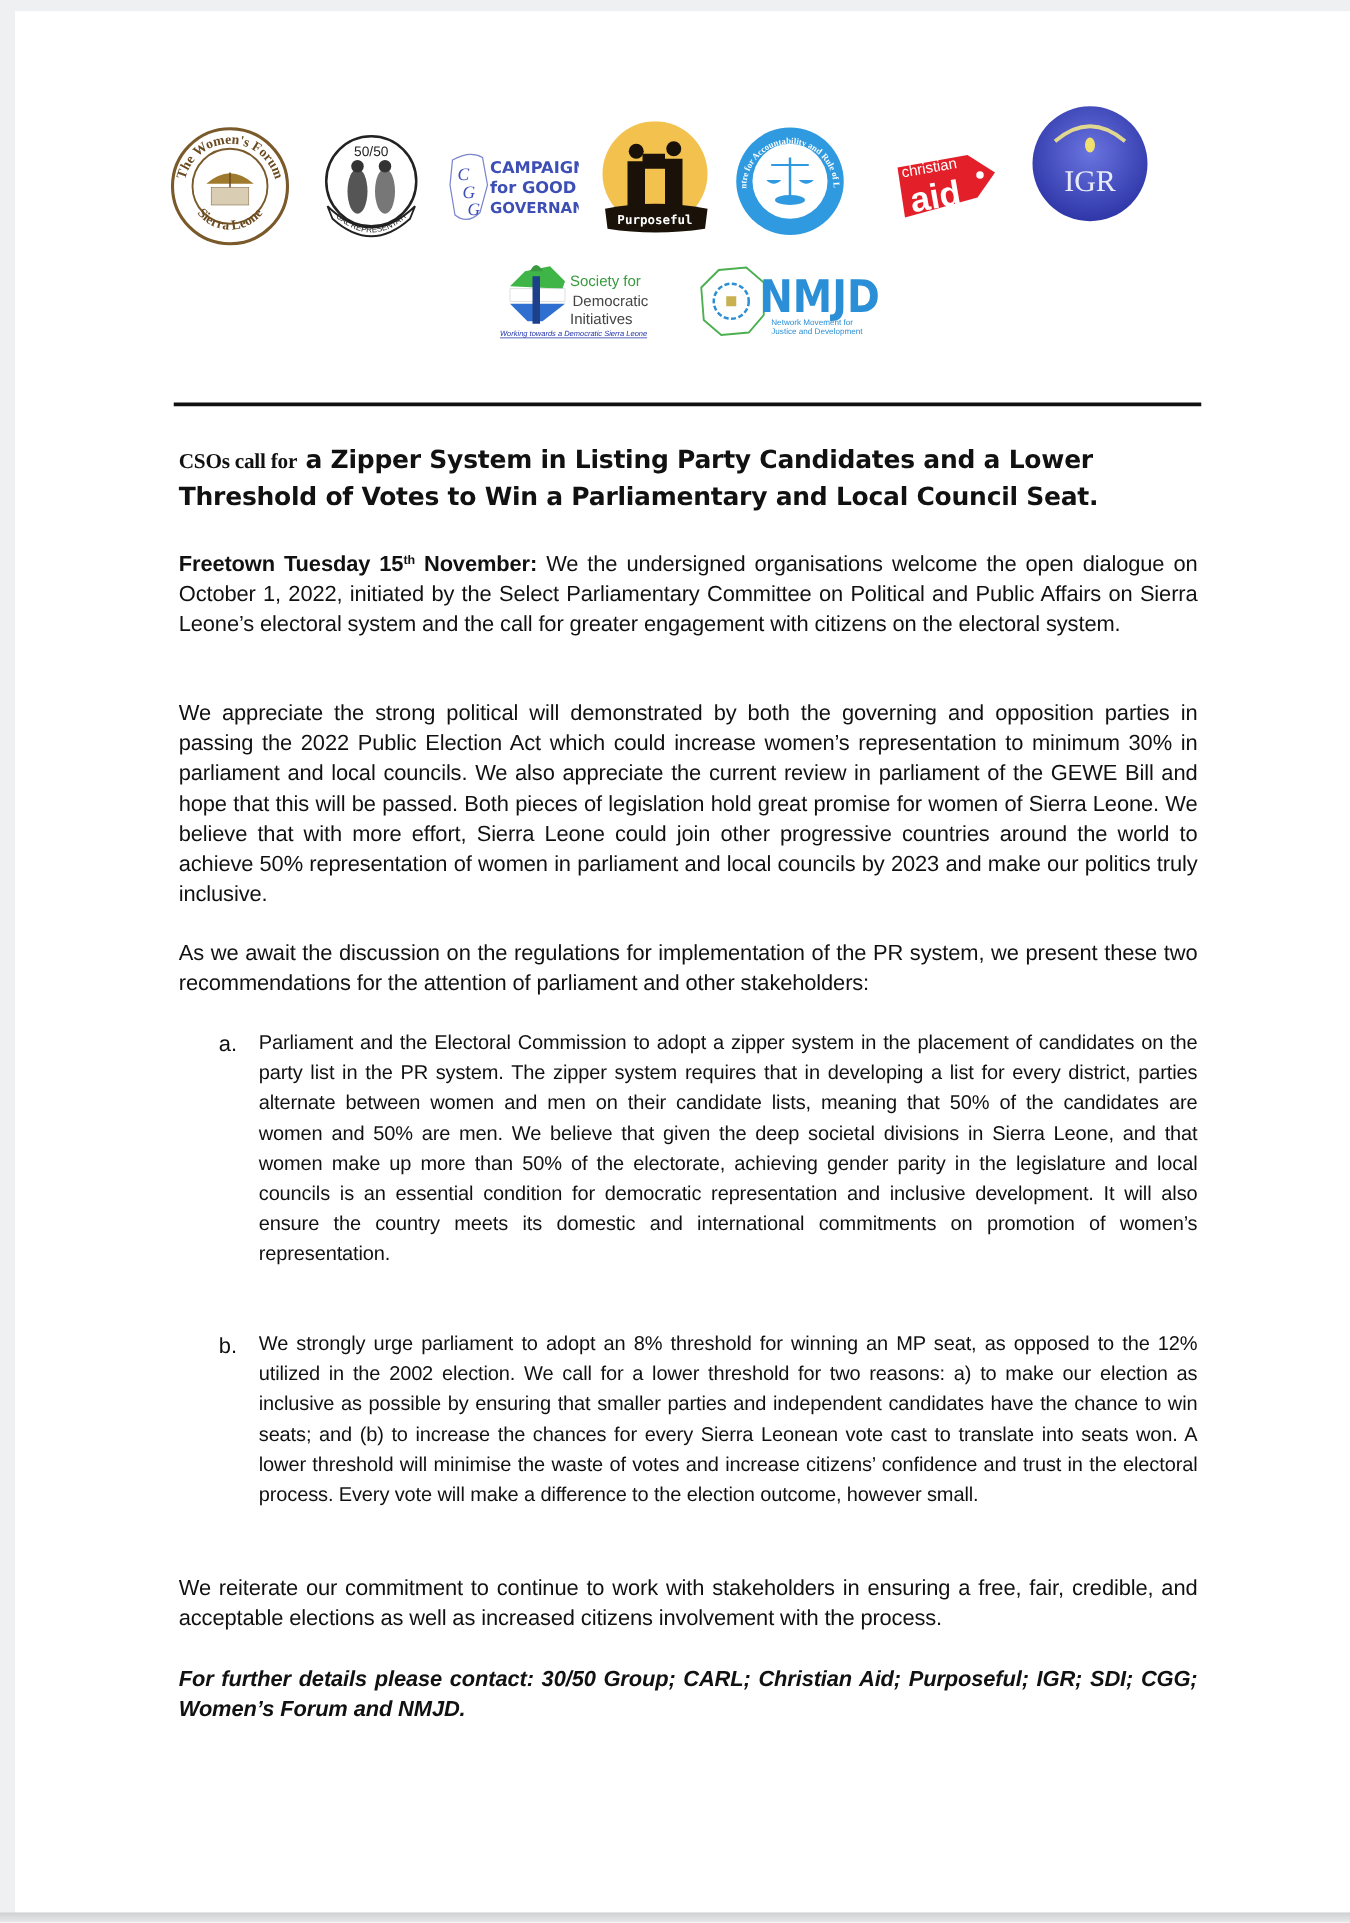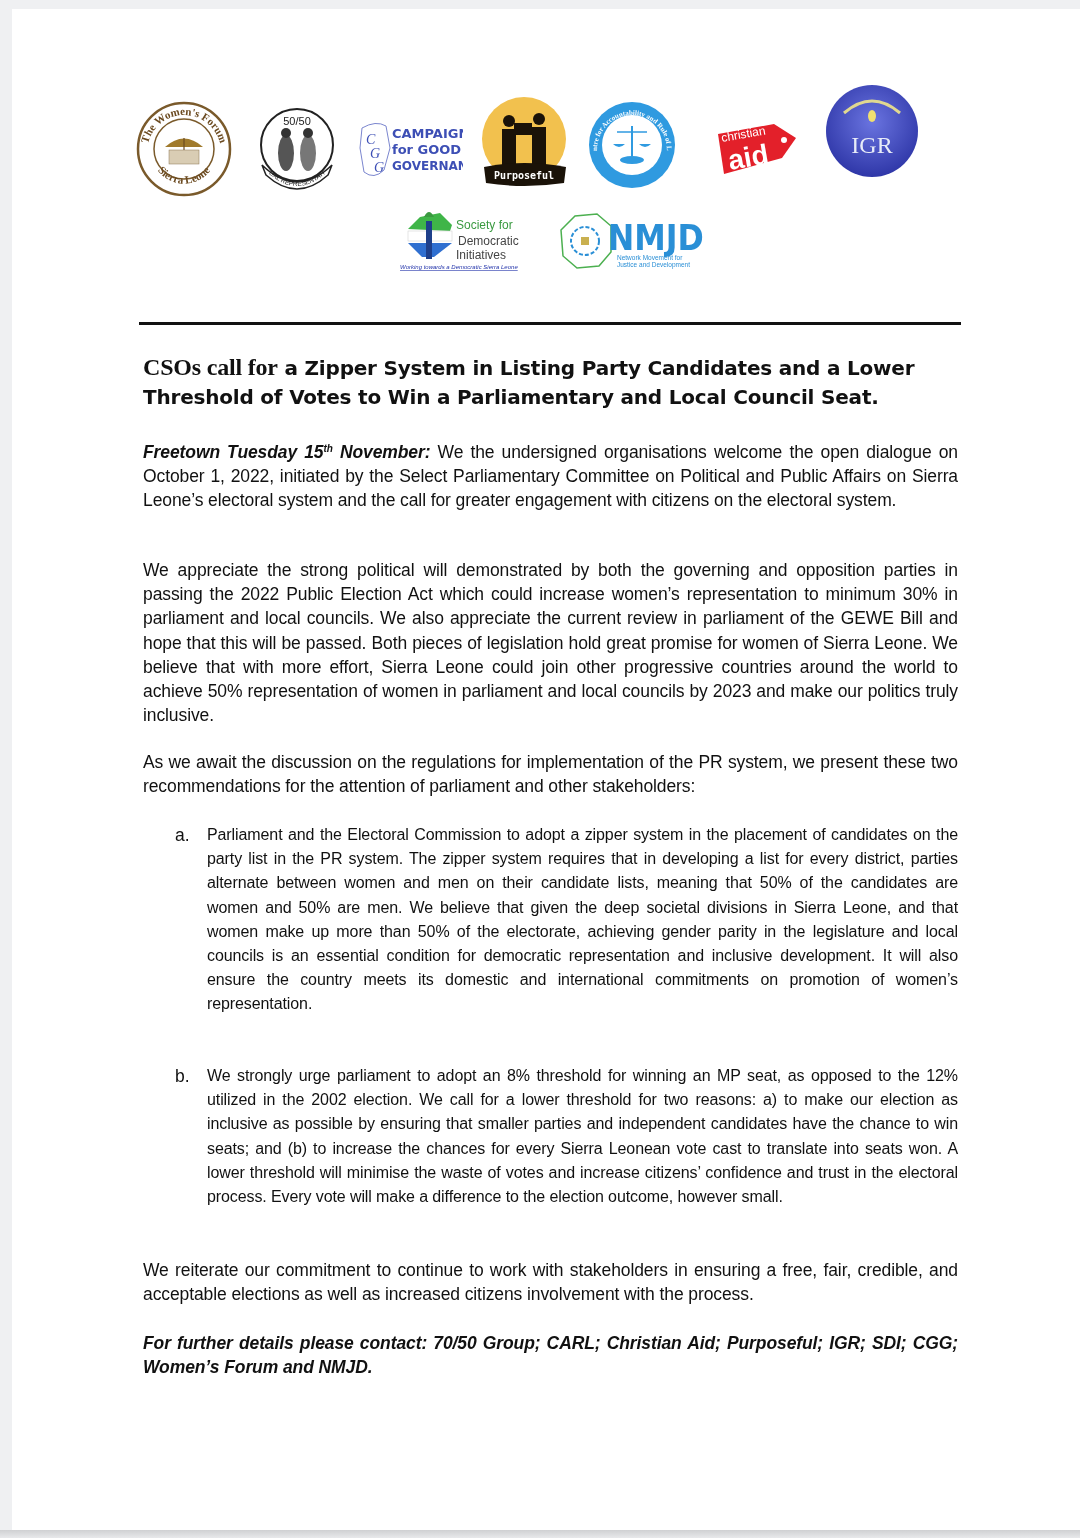--- a/index.html
+++ b/index.html
@@ -17,28 +17,28 @@
       position: absolute; left: 0; top: 1530px; width: 1080px; height: 8px;
       background: linear-gradient(#cfd0d2, #e8e9eb);
     }
     .logo { position: absolute; }
     .divider { position: absolute; left: 139px; top: 322px; width: 822px; height: 3px; background: #111; }
     .title {
       position: absolute; left: 143px; top: 353px; width: 820px;
       font-family: "DejaVu Sans", sans-serif; font-weight: bold;
       font-size: 20px; line-height: 29px; color: #111; letter-spacing: -0.2px;
     }
-    .title .serif { font-family: "Liberation Serif", serif; font-weight: bold; font-size: 24px; }
+    .title .serif { font-family: "Liberation Serif", serif; font-weight: bold; font-size: 17px; }
     .para {
       position: absolute; left: 143px; width: 815px;
       font-family: "Liberation Sans", sans-serif;
       font-size: 17.5px; line-height: 24.2px; color: #111; text-align: justify;
       letter-spacing: -0.1px;
     }
-    .para .lead { font-style: italic; font-weight: bold; }
+    .para .lead { font-weight: bold; }
     .para sup { font-size: 10px; vertical-align: 6px; }
     .list-item { position: absolute; left: 175px; width: 783px; }
     .list-item .marker {
       position: absolute; left: 0; top: 0; font-size: 17.5px; line-height: 24.2px; color: #111;
     }
     .list-item .text {
       position: absolute; left: 32px; width: 751px;
       font-size: 16px; line-height: 24.2px; color: #111; text-align: justify; letter-spacing: -0.1px;
     }
     .contact {
@@ -203,13 +203,13 @@
   <p class="text" style="margin:0;">Parliament and the Electoral Commission to adopt a zipper system in the placement of candidates on the party list in the PR system. The zipper system requires that in developing a list for every district, parties alternate between women and men on their candidate lists, meaning that 50% of the candidates are women and 50% are men. We believe that given the deep societal divisions in Sierra Leone, and that women make up more than 50% of the electorate, achieving gender parity in the legislature and local councils is an essential condition for democratic representation and inclusive development. It will also ensure the country meets its domestic and international commitments on promotion of women’s representation.</p>
 </div>
 
 <div class="list-item" style="top:1064px;">
   <span class="marker">b.</span>
   <p class="text" style="margin:0;">We strongly urge parliament to adopt an 8% threshold for winning an MP seat, as opposed to the 12% utilized in the 2002 election. We call for a lower threshold for two reasons: a) to make our election as inclusive as possible by ensuring that smaller parties and independent candidates have the chance to win seats; and (b) to increase the chances for every Sierra Leonean vote cast to translate into seats won. A lower threshold will minimise the waste of votes and increase citizens’ confidence and trust in the electoral process. Every vote will make a difference to the election outcome, however small.</p>
 </div>
 
 <p class="para" style="top:1258px;margin:0;">We reiterate our commitment to continue to work with stakeholders in ensuring a free, fair, credible, and acceptable elections as well as increased citizens involvement with the process.</p>
 
-<p class="contact" style="margin:0;">For further details please contact: 70/50 Group; CARL; Christian Aid; Purposeful; IGR; SDI; CGG; Women’s Forum and NMJD.</p>
+<p class="contact" style="margin:0;">For further details please contact: 30/50 Group; CARL; Christian Aid; Purposeful; IGR; SDI; CGG; Women’s Forum and NMJD.</p>
 
 </body></html>

